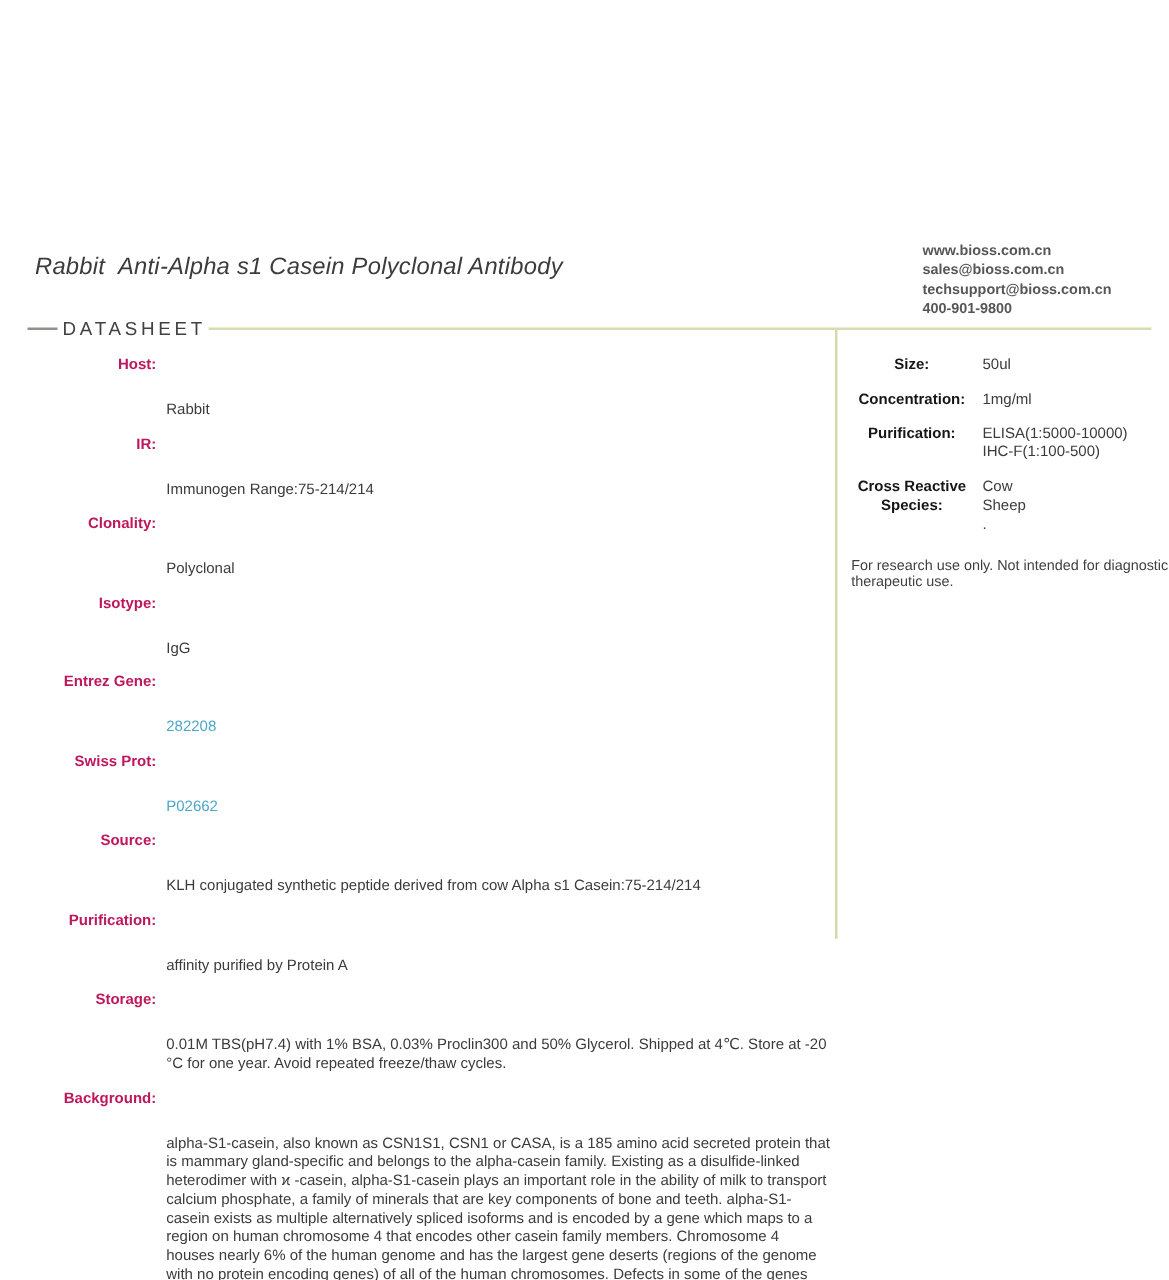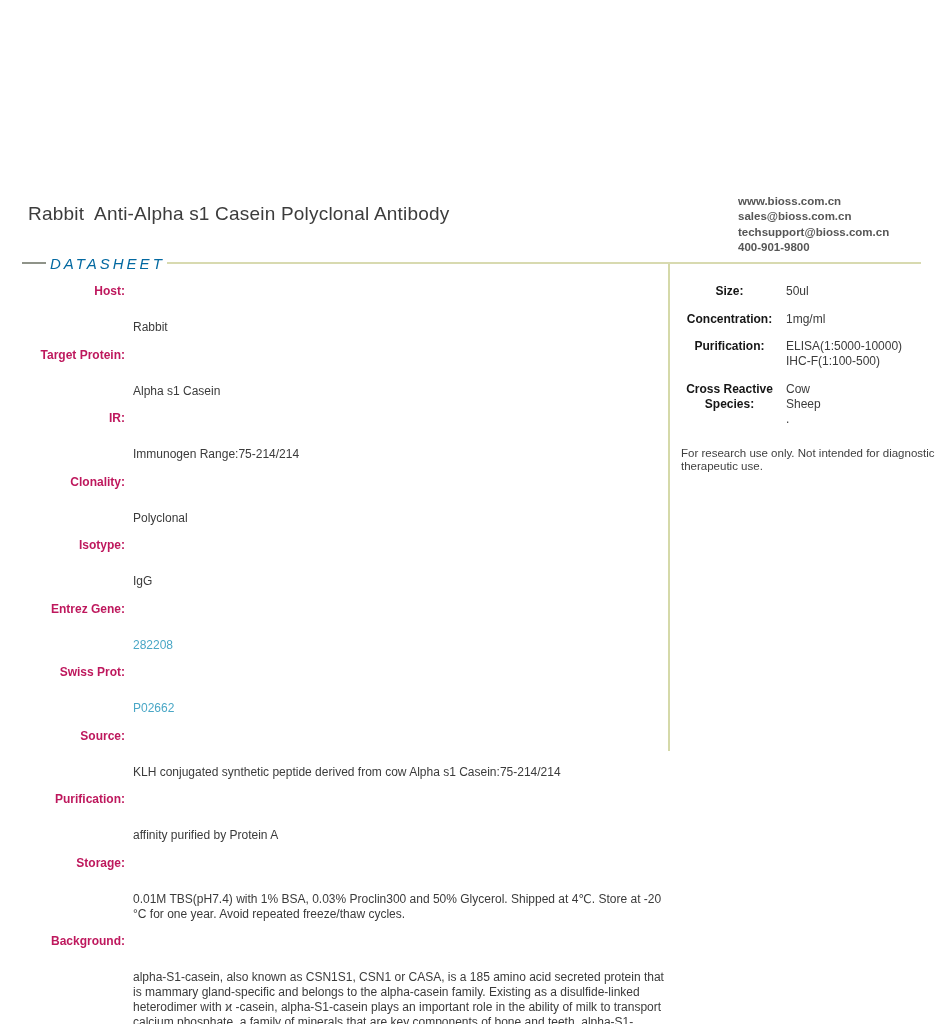--- a/index.html
+++ b/index.html
@@ -9,34 +9,34 @@
     width:935px; height:1024px;
     background:#ffffff;
     overflow:hidden;
     font-family:"Liberation Sans","DejaVu Sans",sans-serif;
     color:#3b3b3b;
   }
   .title {
     position:absolute; left:28px; top:203px;
     font-size:19px; color:#3c3c3c; white-space:pre;
     letter-spacing:0.2px;
+    font-style:italic;
   }
   .contact {
     position:absolute; left:738px; top:194px;
     font-size:11.5px; line-height:15.4px; color:#565656;font-weight:bold;
   }
   .dash-left {
     position:absolute; left:22px; top:262px;
     width:24px; height:2px; background:#8f9389;
   }
   .section-label {
     position:absolute; left:50px; top:255px;
-    font-size:15px; letter-spacing:3px; color:#0369a1;
+    font-size:15px; letter-spacing:3px; color:#404040;
     font-weight:400;
-    font-style:italic;
   }
   .rule-long {
     position:absolute; left:167px; top:262px;
     width:754px; height:2px; background:#d8dab0;
   }
   .v-divider {
     position:absolute; left:668px; top:264px;
     width:2px; height:487px; background:#d5d9a9;
   }
   .col-left {
@@ -81,24 +81,20 @@
 
   <div class="dash-left"></div>
   <div class="section-label">DATASHEET</div>
   <div class="rule-long"></div>
   <div class="v-divider"></div>
 
   <div class="col-left">
     <div class="row">
       <div class="lbl">Host:</div>
       <div class="val">Rabbit</div>
-    </div>
-    <div class="row">
-      <div class="lbl">Target Protein:</div>
-      <div class="val">Alpha s1 Casein</div>
     </div>
     <div class="row">
       <div class="lbl">IR:</div>
       <div class="val">Immunogen Range:75-214/214</div>
     </div>
     <div class="row">
       <div class="lbl">Clonality:</div>
       <div class="val">Polyclonal</div>
     </div>
     <div class="row">

